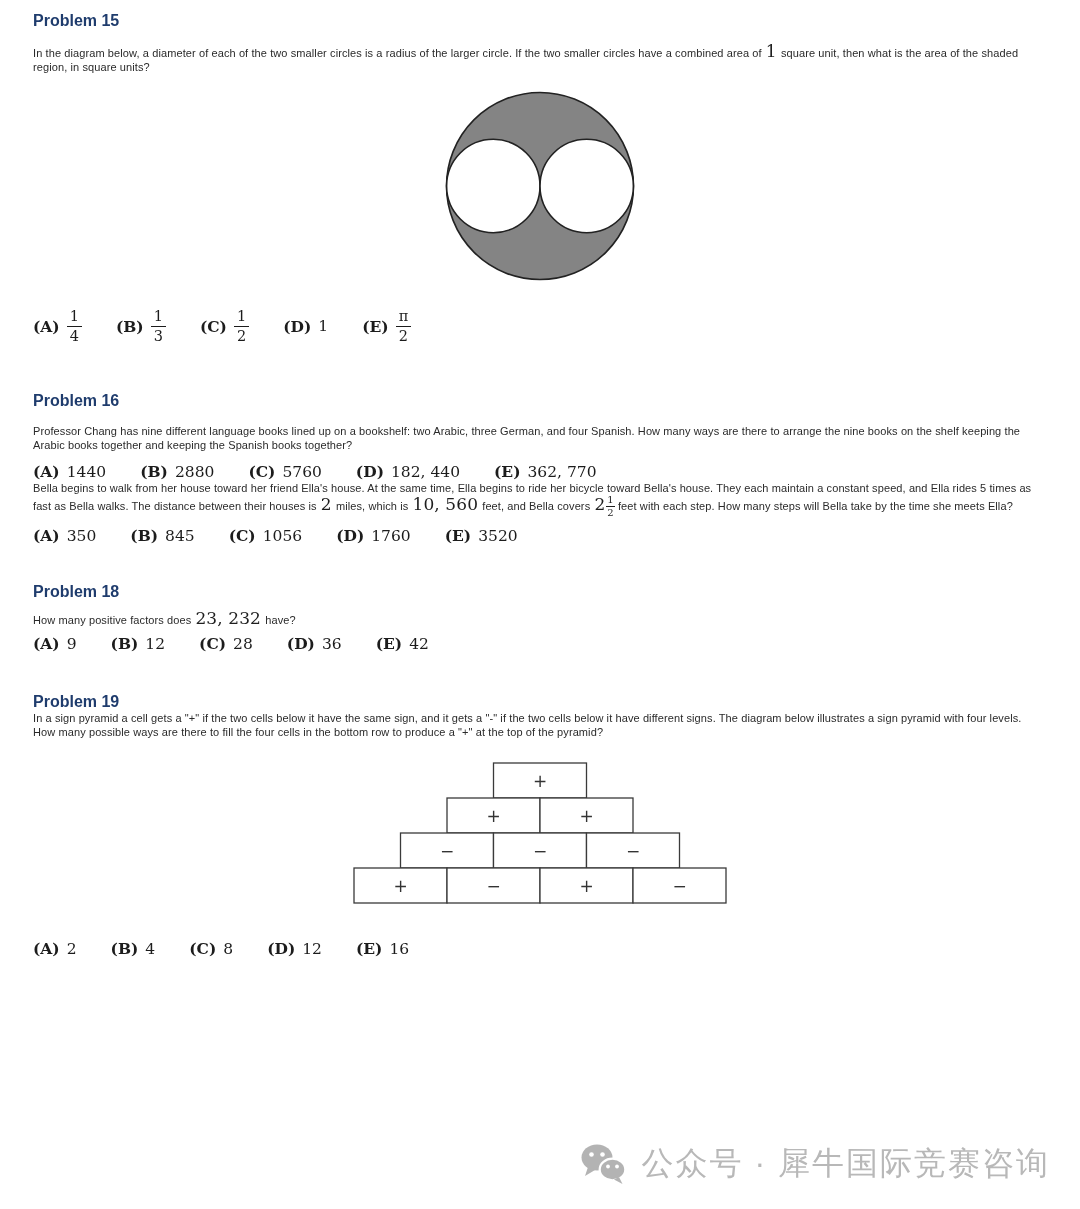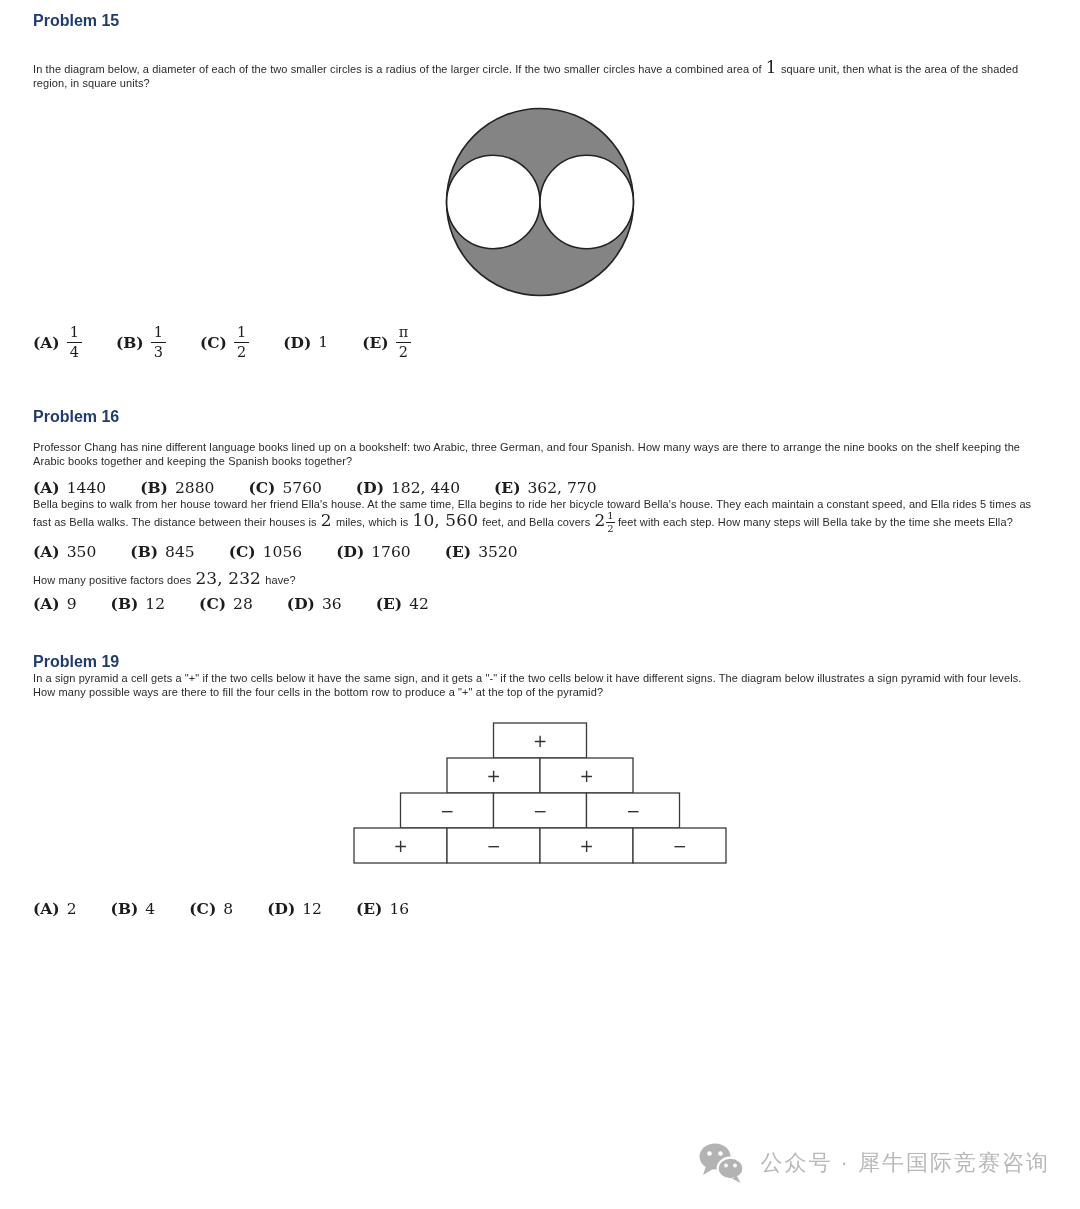--- a/index.html
+++ b/index.html
@@ -54,21 +54,21 @@
     vertical-align: middle;
     font-size: 14.5px; line-height: 1.15;
   }
   .frac .top { display: block; border-bottom: 1px solid #1c1c1c; padding: 0 3px 1px; }
   .frac .bot { display: block; padding-top: 1px; }
 
   .figure { text-align: center; }
 
   
   #p15-title   { margin-top: 2px; }
-  #p15-text    { margin-top: 32px; }
+  #p15-text    { margin-top: 16px; }
   #p15-figure  { margin-top: 14px; }
   #p15-choices { margin-top: 20px; }
   #p16-title   { margin-top: 48px; }
   #p16-text    { margin-top: 14px; }
   #p16-choices { margin-top: 10px; }
   #p17-title   { margin-top: 40px; }
   #p17-text    { }
   #p17-choices { margin-top: 8px; }
   #p18-title   { margin-top: 38px; }
   #p18-text    { margin-top: 12px; }
@@ -76,21 +76,21 @@
   #p19-title   { margin-top: 40px; }
   #p19-text    { }
   #p19-figure  { margin-top: 22px; }
   #p19-choices { margin-top: 30px; }
 
   .watermark {
     position: absolute;
     right: 30px; top: 1142px;
     display: flex; align-items: center; gap: 14px;
     color: #b8b8b8;
-    font-size: 22px;
+    font-size: 32px;
     font-family: "Liberation Sans", sans-serif;
     letter-spacing: 2px;
   }
 </style>
 </head>
 <body>
 
 <div class="content">
 
   <section>
@@ -188,20 +188,21 @@
           <span>1760</span>
         </span>
       <span class="choice">
           <b class="clabel">(E)</b>
           <span>3520</span>
         </span>
     </div>
   </section>
 
   <section>
+    <h2 id="p18-title" class="ptitle">Problem 18</h2>
     <p id="p18-text" class="ptext"><span>How many positive factors does </span><span class="math">23, 232</span><span> have?</span></p>
     <div id="p18-choices" class="choices">
       <span class="choice">
           <b class="clabel">(A)</b>
           <span>9</span>
         </span>
       <span class="choice">
           <b class="clabel">(B)</b>
           <span>12</span>
         </span>

